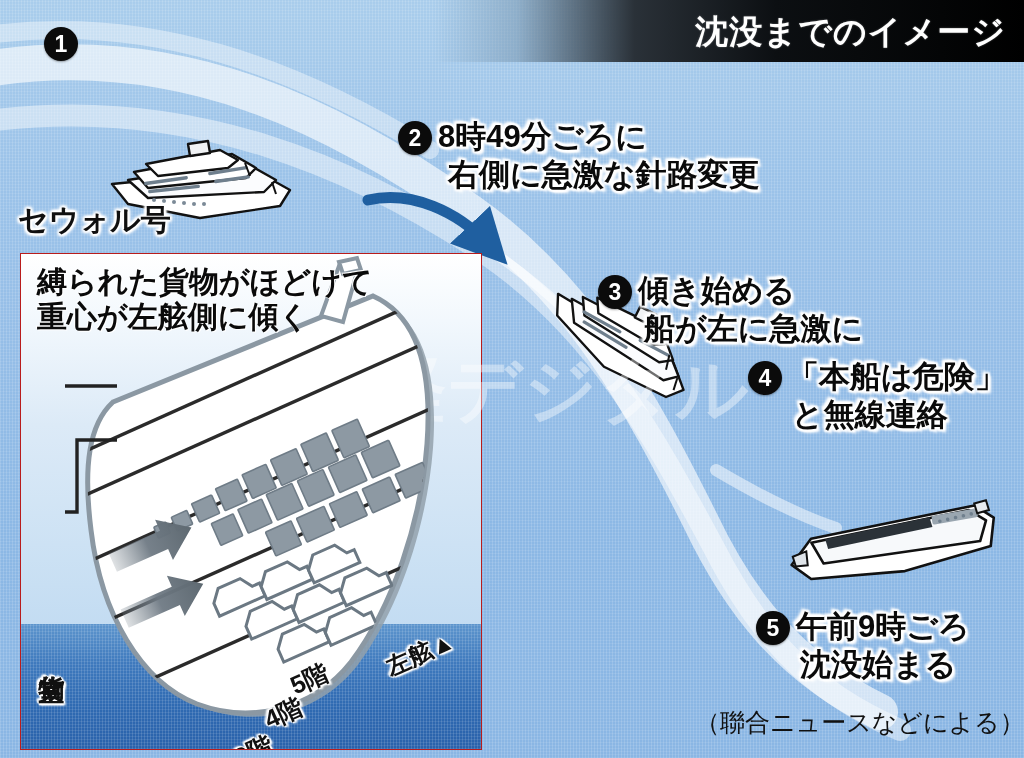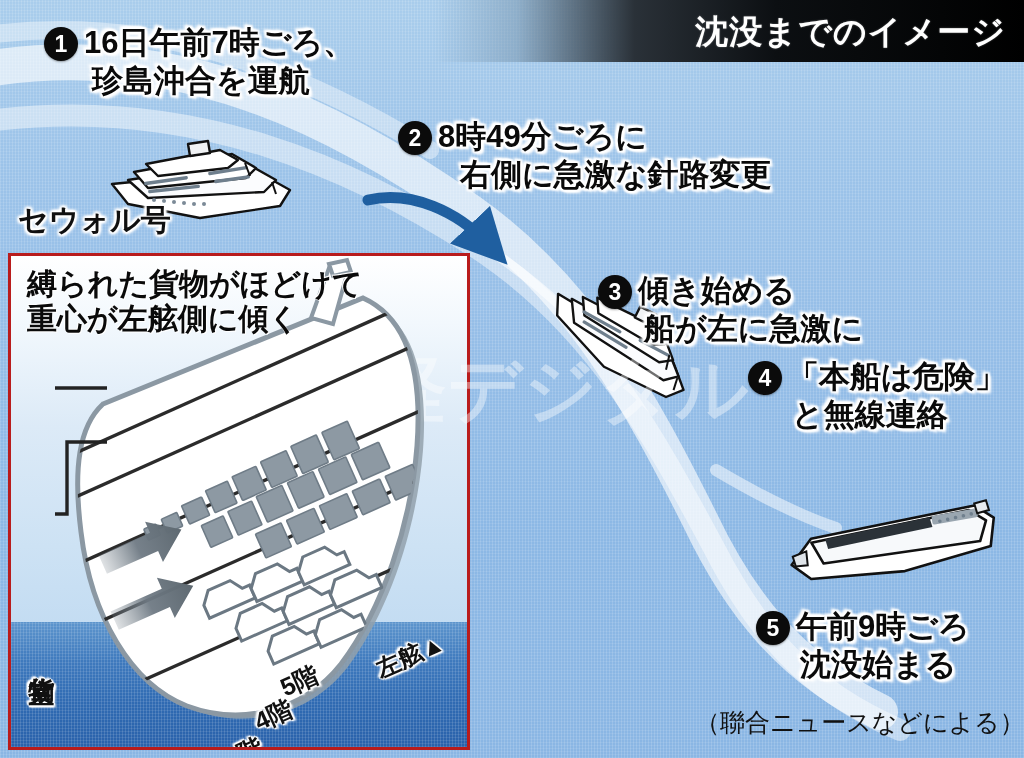--- a/index.html
+++ b/index.html
@@ -92,21 +92,21 @@
       2px 2px 2px #fff, -2px -2px 2px #fff, 2px -2px 2px #fff, -2px 2px 2px #fff,
       3px 3px 3px #fff, -3px -3px 3px #fff;
   }
   .step-lines .ln { display: block; }
   
   .step-lines .ln + .ln { margin-left: 0; }
 
   #step1 { left: 44px;  top: 24px; }
   #step1 .step-lines .ln + .ln { margin-left: 8px; }
   #step2 { left: 398px; top: 118px; }
-  #step2 .step-lines .ln + .ln { margin-left: 22px; }
+  #step2 .step-lines .ln + .ln { margin-left: 10px; }
   #step3 { left: 598px; top: 272px; }
   #step3 .step-lines .ln + .ln { margin-left: 6px; }
   #step4 { left: 748px; top: 358px; }
   #step4 .step-lines .ln + .ln { margin-left: 4px; }
   #step5 { left: 756px; top: 608px; }
   #step5 .step-lines .ln + .ln { margin-left: 4px; }
 
   
   .outline-label {
     position: absolute;
@@ -131,23 +131,23 @@
     white-space: nowrap;
   }
 
   
   .ship { position: absolute; }
   .ship svg { display: block; overflow: visible; }
 
   
   #inset {
     position: absolute;
-    left: 8px; top: 253px;
+    left: 20px; top: 253px;
     width: 462px; height: 497px;
-    border: 3px solid #b91c1c;
+    border: 1px solid #b91c1c;
     background: #ffffff;
     box-sizing: border-box;
     overflow: hidden;
   }
   .inset-header {
     position: absolute; left: 0; top: 0; width: 100%;
     padding: 10px 0 4px 16px;
     box-sizing: border-box;
     z-index: 6;
   }
@@ -351,24 +351,20 @@
 
         <path d="M 10 52 L 24 48 L 24 62 L 12 62 Z" fill="#dfe4e9" stroke="#111" stroke-width="2"></path>
         <path d="M 196 18 L 208 16 L 210 26 L 198 28 Z" fill="#e7ebef" stroke="#111" stroke-width="2"></path>
       </g>
     </svg>
   </div>
 
   <div class="step" id="step1">
     <div class="step-head">
       <div class="badge">1</div>
-      <div class="step-lines">
-        <span class="ln">16日午前7時ごろ、</span>
-        <span class="ln">珍島沖合を運航</span>
-      </div>
     </div>
   </div>
 
   <div class="step" id="step2">
     <div class="step-head">
       <div class="badge">2</div>
       <div class="step-lines">
         <span class="ln">8時49分ごろに</span>
         <span class="ln">右側に急激な針路変更</span>
       </div>

